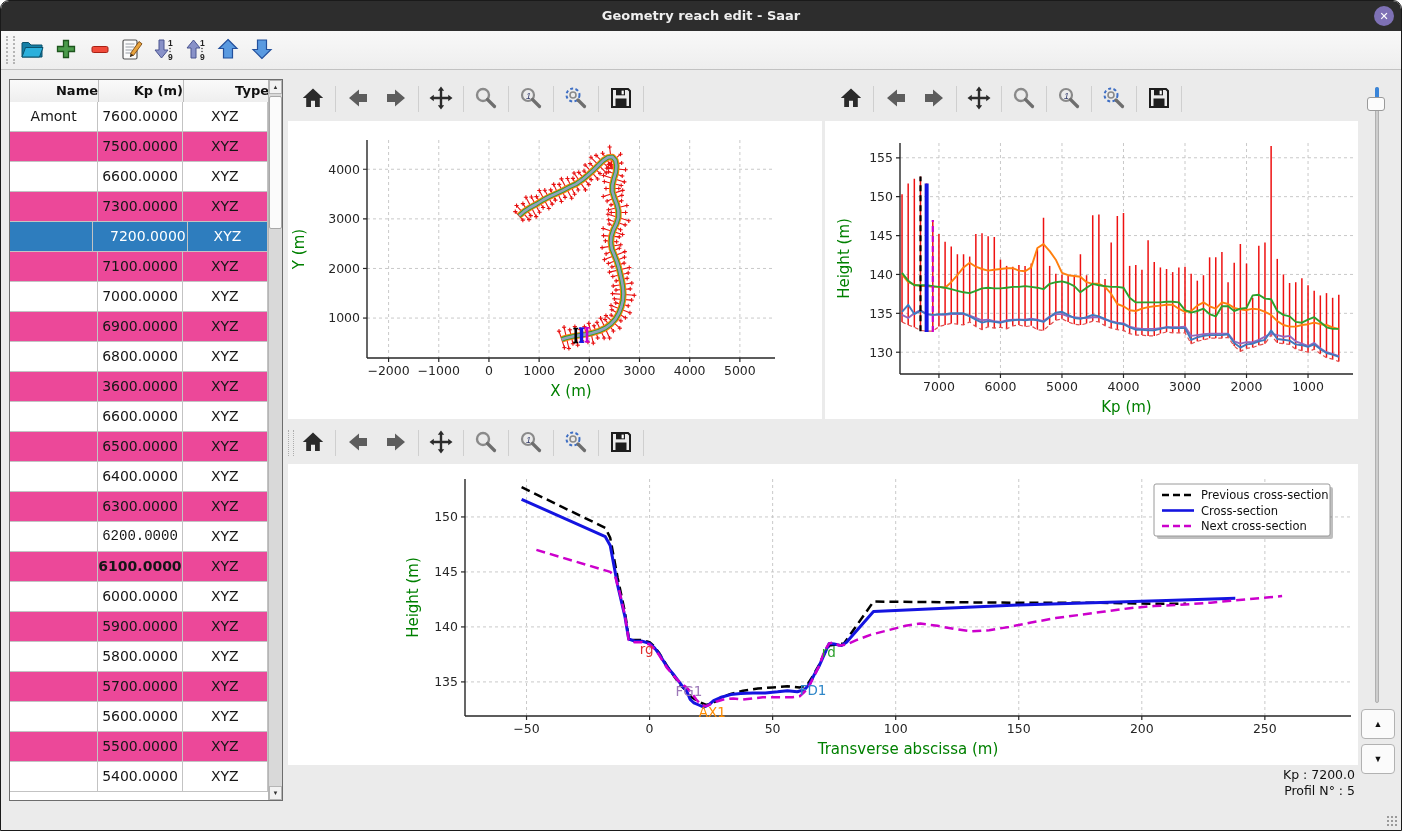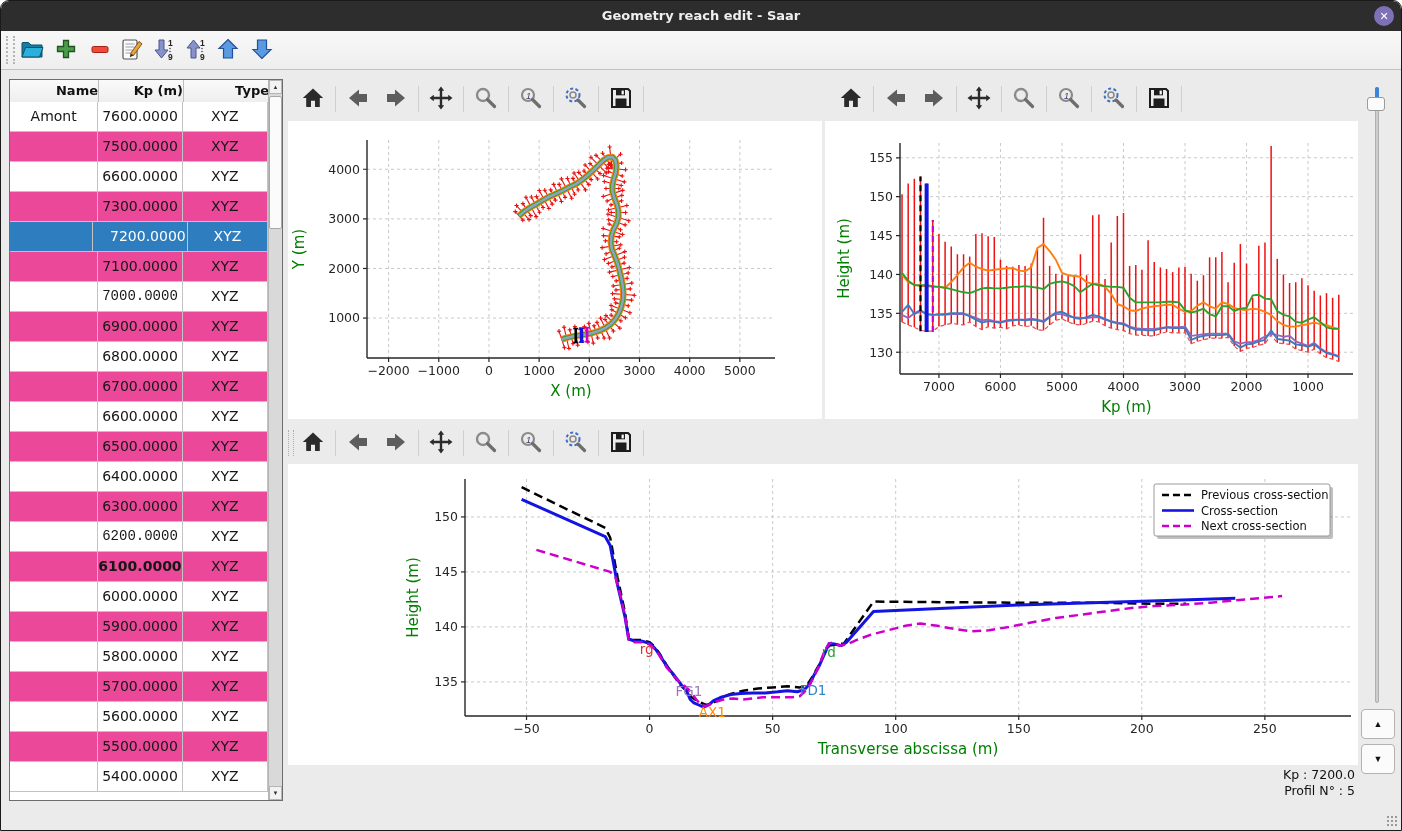--- a/index.html
+++ b/index.html
@@ -121,36 +121,36 @@
           <div class="tc" style="width: 85px; margin-left: 16px;">7200.0000</div>
           <div class="tc" style="width: 86px;">XYZ</div>
         </div>
         <div class="trow alt">
           <div class="tc" style="width: 89px;"></div>
           <div class="tc" style="width: 85px;">7100.0000</div>
           <div class="tc" style="width: 86px;">XYZ</div>
         </div>
         <div class="trow">
           <div class="tc" style="width: 89px;"></div>
-          <div class="tc" style="width: 85px; font-family: Liberation Mono, monospace;">7000.0000</div>
+          <div class="tc" style="width: 85px;">7000.0000</div>
           <div class="tc" style="width: 86px;">XYZ</div>
         </div>
         <div class="trow alt">
           <div class="tc" style="width: 89px;"></div>
           <div class="tc" style="width: 85px;">6900.0000</div>
           <div class="tc" style="width: 86px;">XYZ</div>
         </div>
         <div class="trow">
           <div class="tc" style="width: 89px;"></div>
           <div class="tc" style="width: 85px;">6800.0000</div>
           <div class="tc" style="width: 86px;">XYZ</div>
         </div>
         <div class="trow alt">
           <div class="tc" style="width: 89px;"></div>
-          <div class="tc" style="width: 85px;">6700.0000</div>
+          <div class="tc" style="width: 85px;">3600.0000</div>
           <div class="tc" style="width: 86px;">XYZ</div>
         </div>
         <div class="trow">
           <div class="tc" style="width: 89px;"></div>
           <div class="tc" style="width: 85px;">6600.0000</div>
           <div class="tc" style="width: 86px;">XYZ</div>
         </div>
         <div class="trow alt">
           <div class="tc" style="width: 89px;"></div>
           <div class="tc" style="width: 85px;">6500.0000</div>

